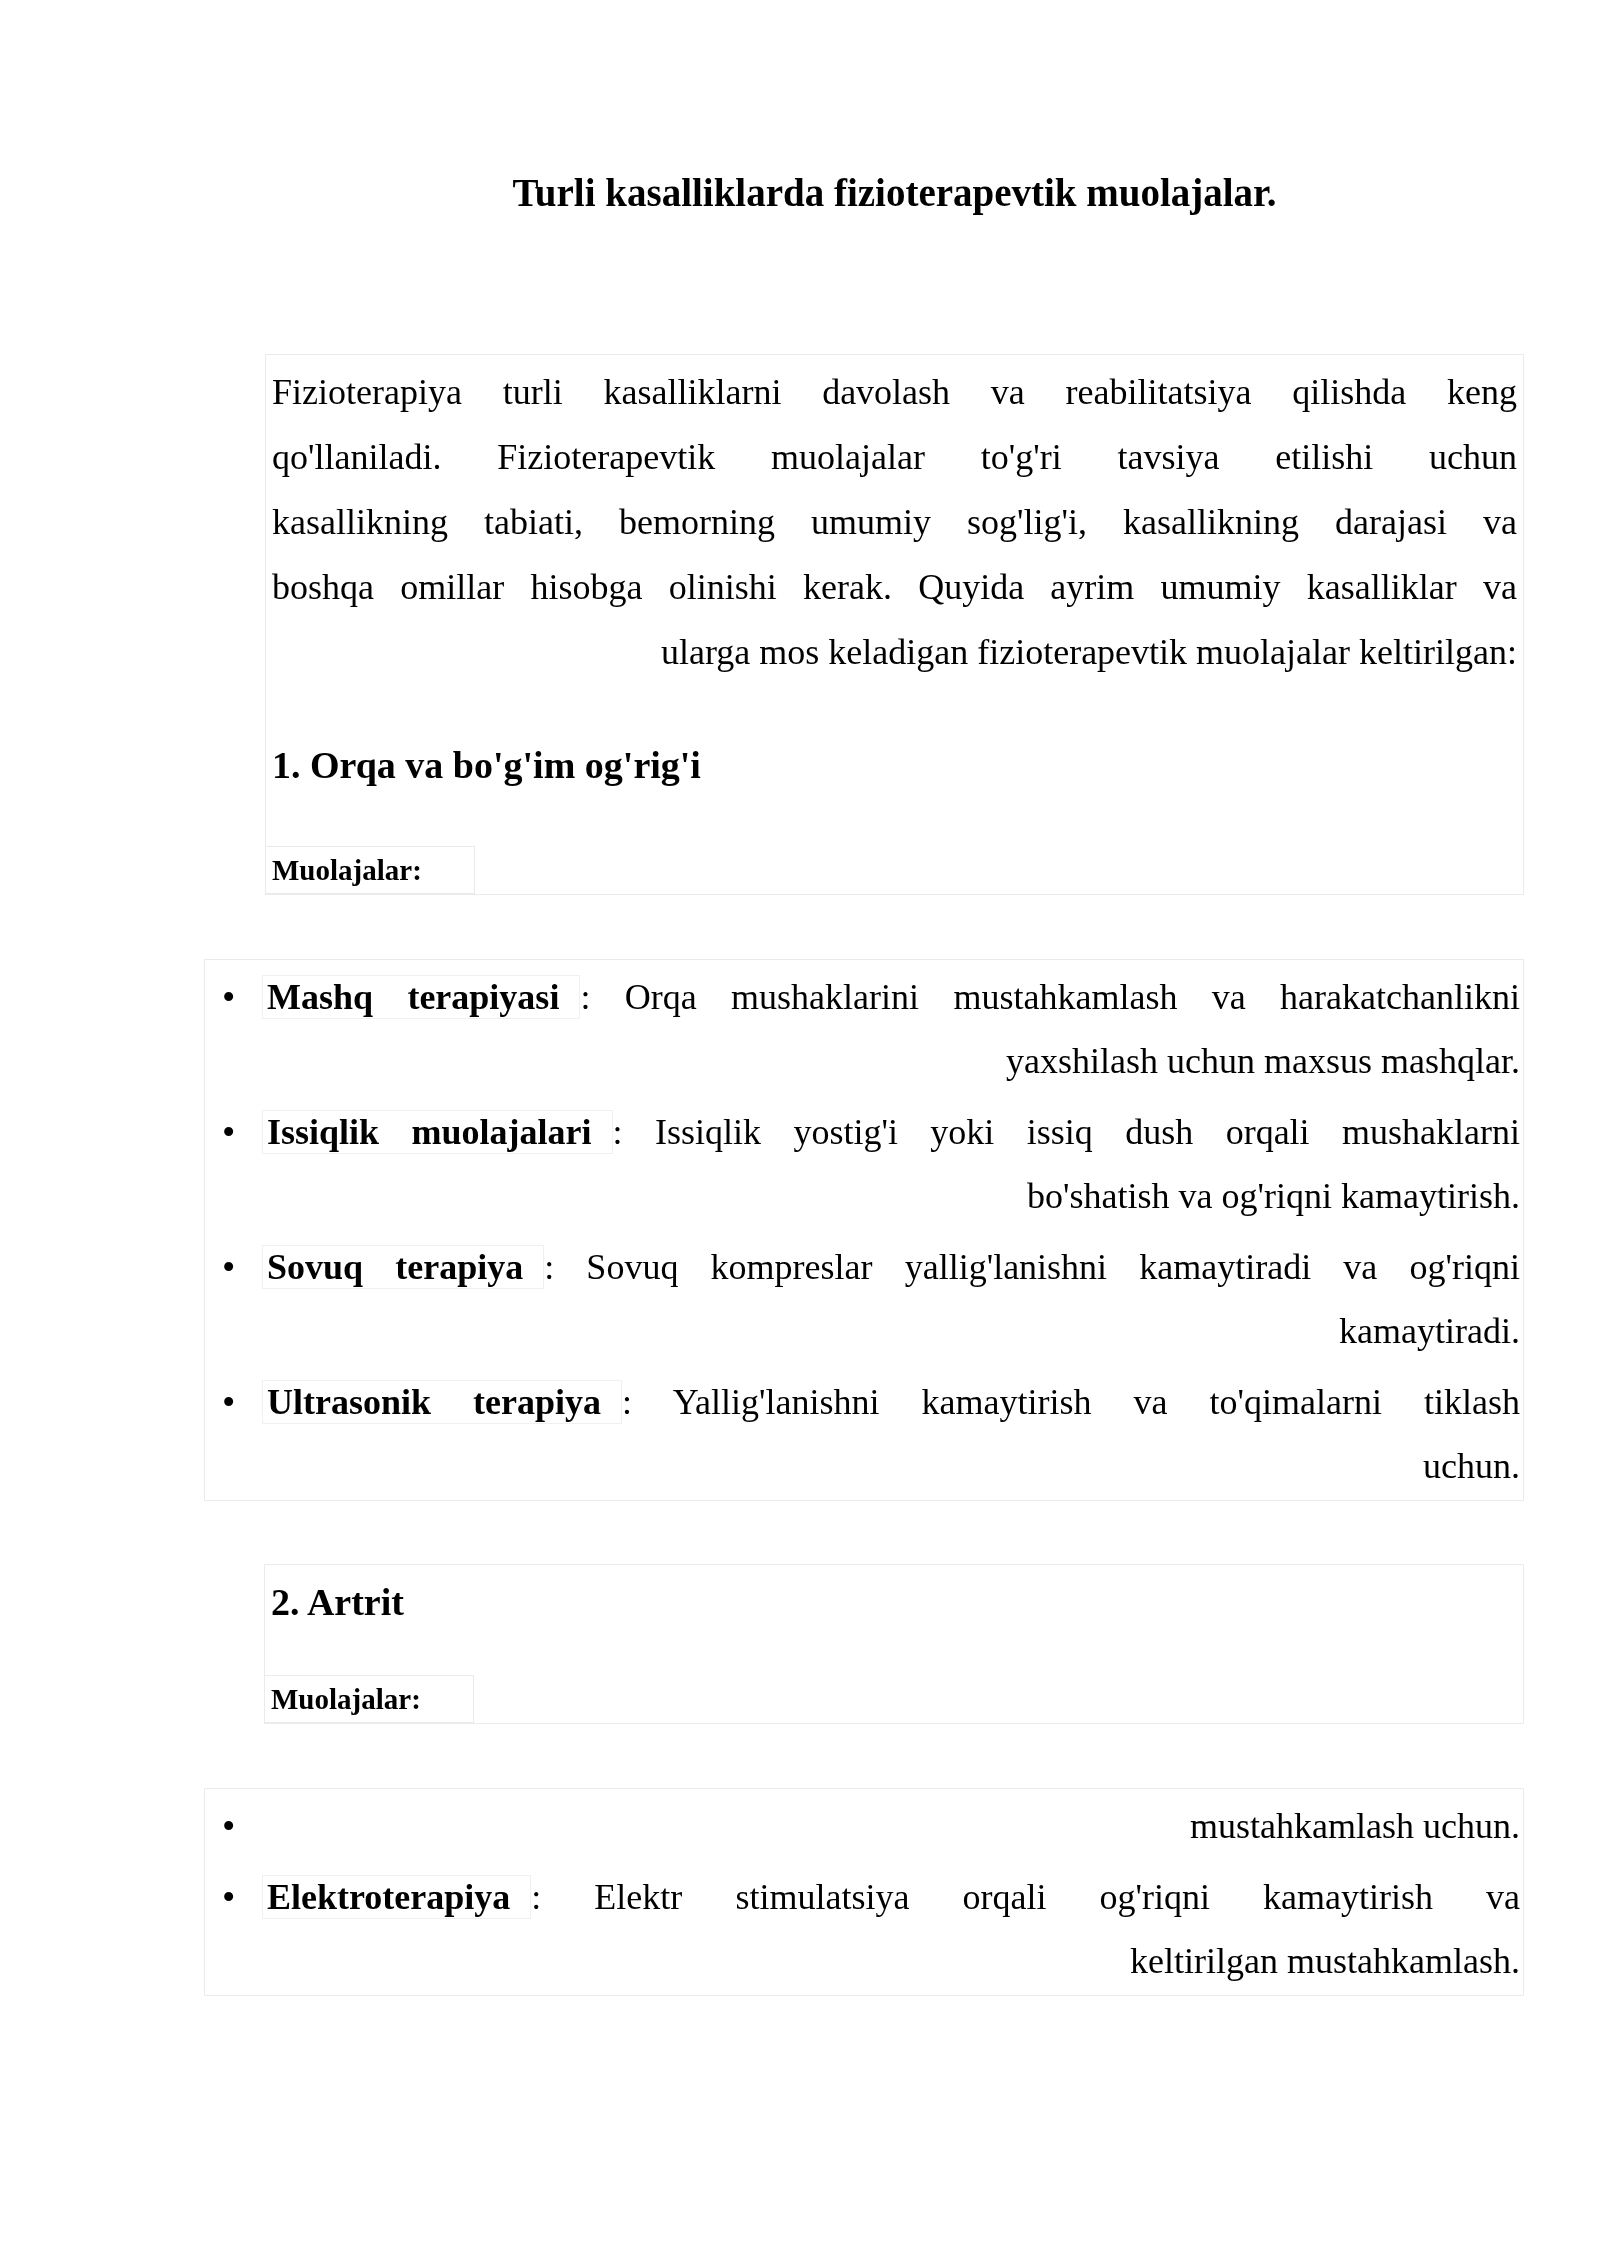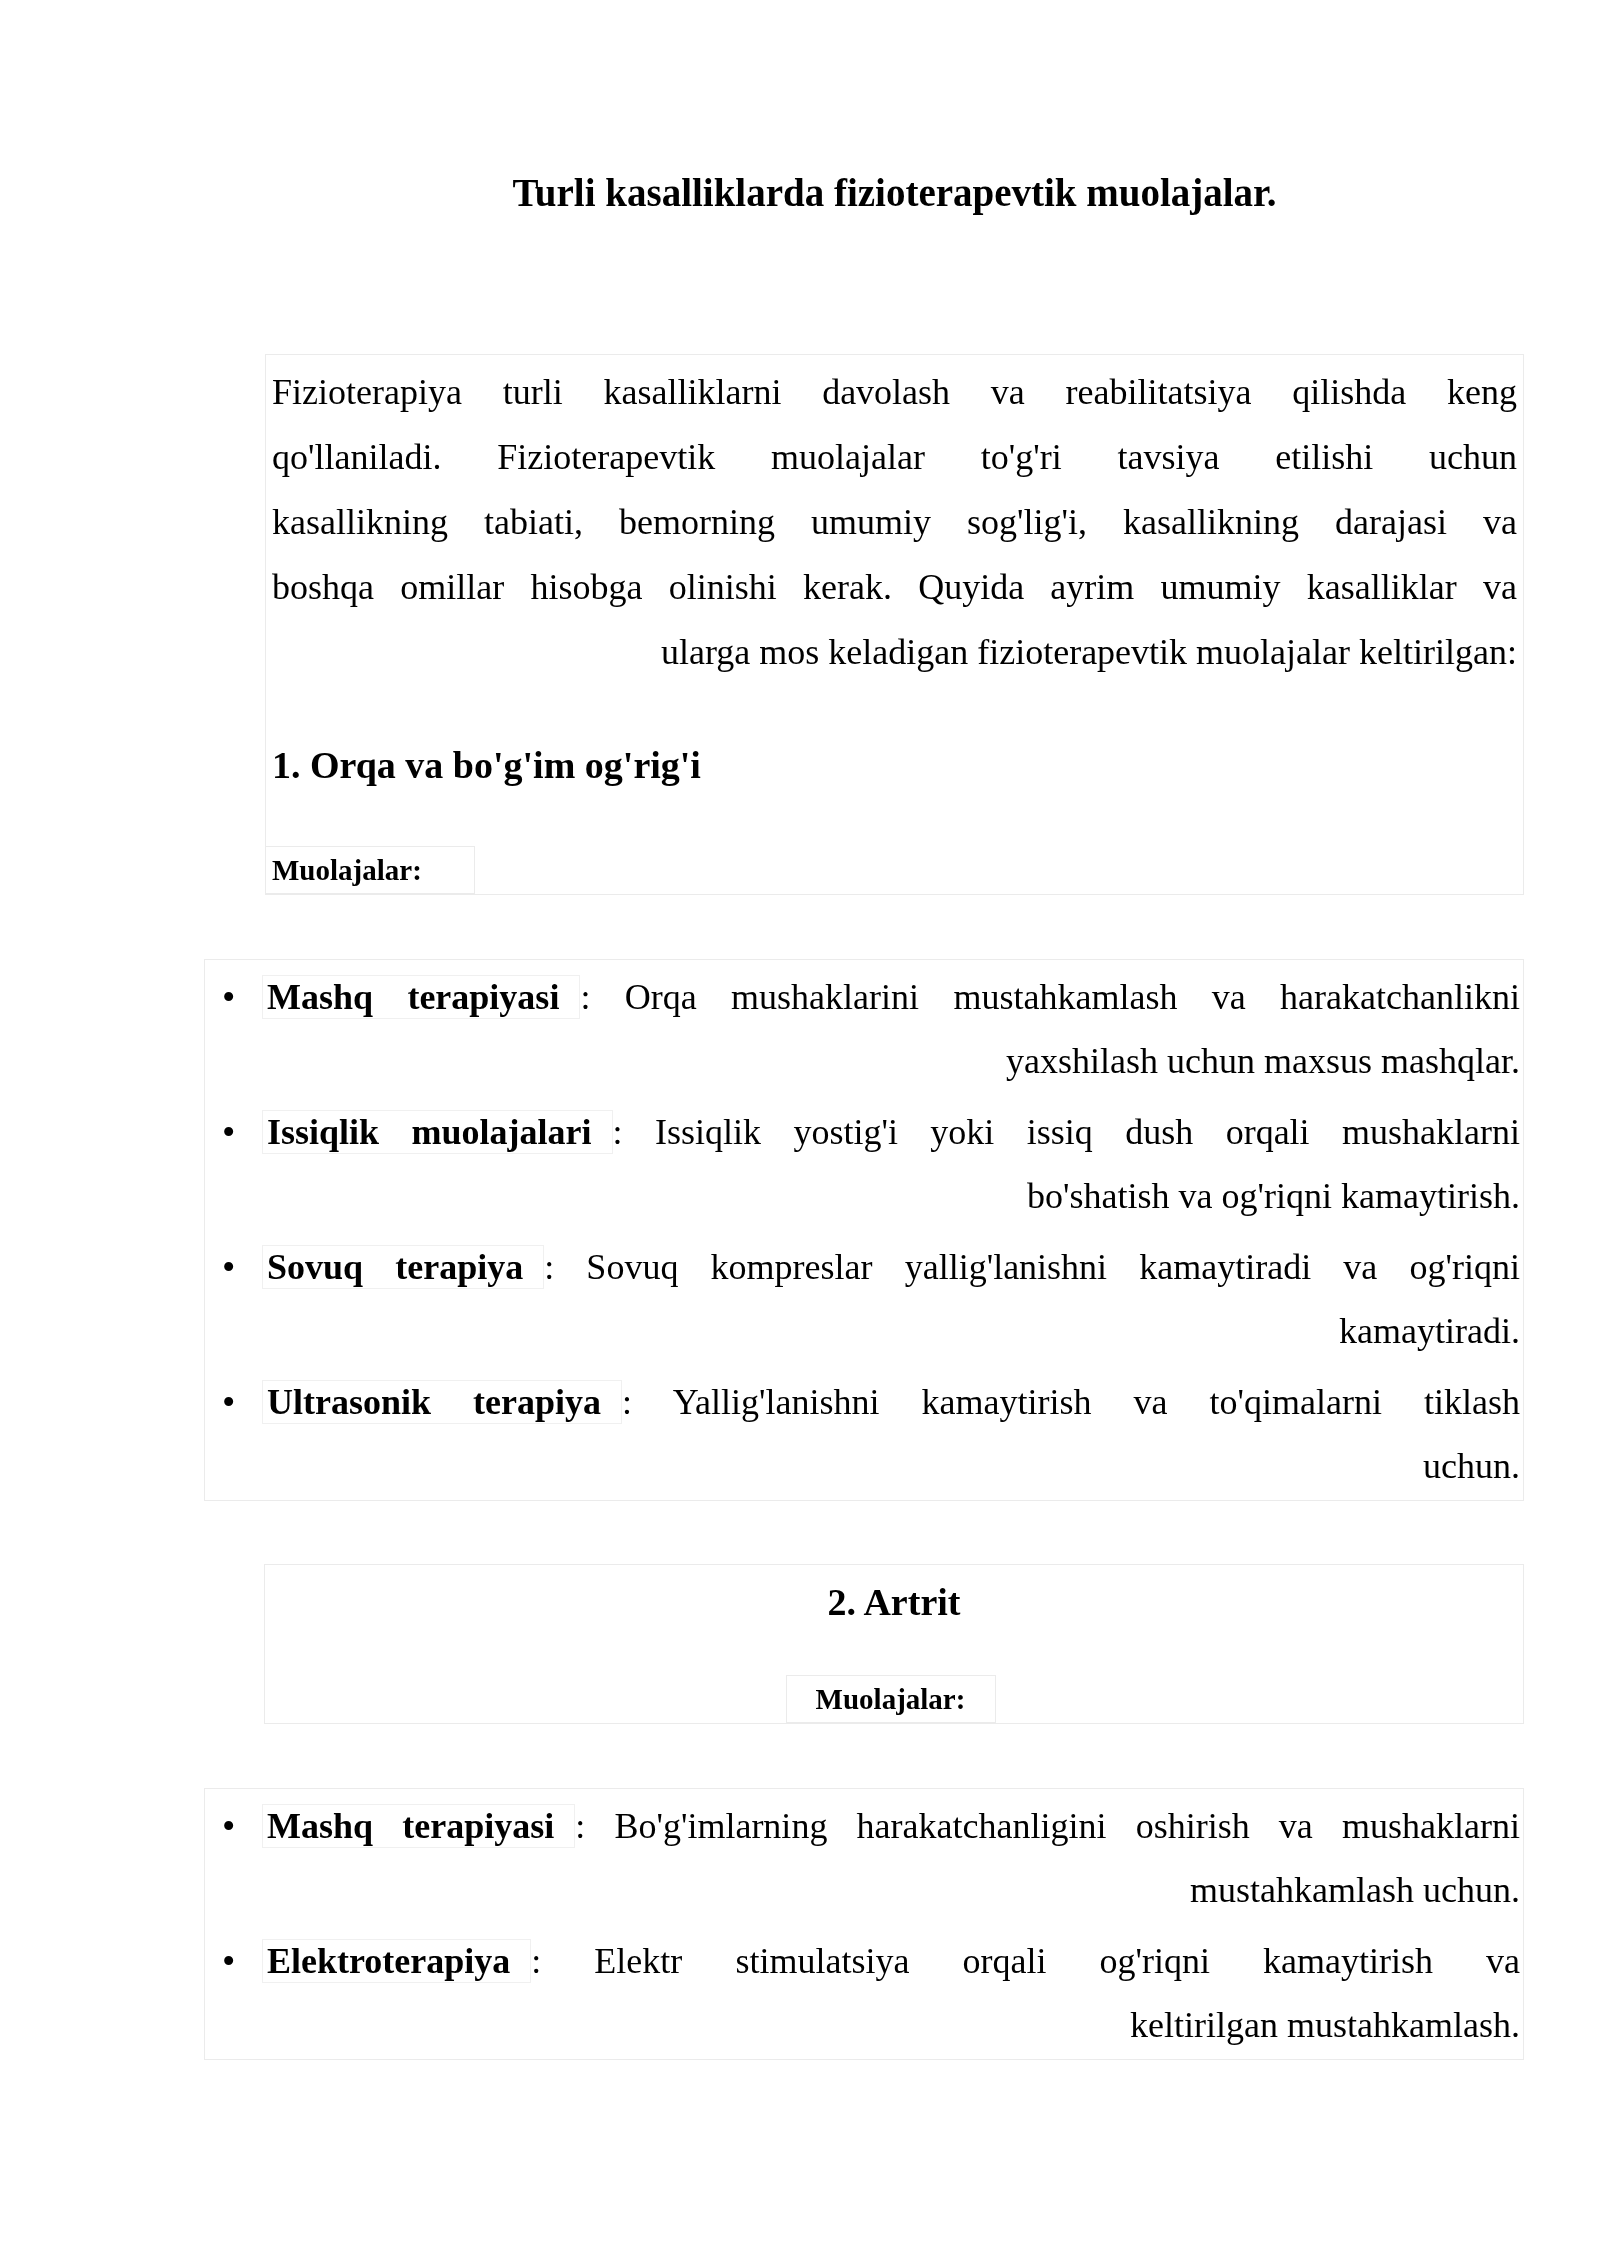--- a/index.html
+++ b/index.html
@@ -43,21 +43,20 @@
     border: 1px solid #ebebeb;
     padding: 5px 3px 2px 0;
   }
   .blockC {
     box-sizing: border-box;
     margin-left: 226px;
     margin-top: 63px;
     width: 1260px;
     border: 1px solid #ebebeb;
     padding: 5px 6px 0 6px;
-    text-align: center;
   }
   
   .para { margin: 0; font-size: 36px; }
   .pline { line-height: 65px; }
   .jl { text-align: justify; text-align-last: justify; }
   .ll { text-align: right; }
   
   .h2 {
     margin-top: 48px;
     font-size: 38px;
@@ -148,21 +147,20 @@
   <div class="blockC">
     <div class="h2">2. Artrit</div>
     <div class="subwrap">
       <span class="subhead">Muolajalar:</span>
     </div>
   </div>
 
   <div class="blockList">
     <div class="bullet">
       <span class="dot">•</span>
-      <div class="bl jl"><span class="term">Mashq terapiyasi</span><span>: Bo'g'imlarning harakatchanligini oshirish va mushaklarni</span></div>
       <div class="bl ll">mustahkamlash uchun.</div>
     </div>
     <div class="bullet">
       <span class="dot">•</span>
       <div class="bl jl"><span class="term">Elektroterapiya</span><span>: Elektr stimulatsiya orqali og'riqni kamaytirish va</span></div>
       <div class="bl ll">keltirilgan mustahkamlash.</div>
     </div>
   </div>
 
 </div>

